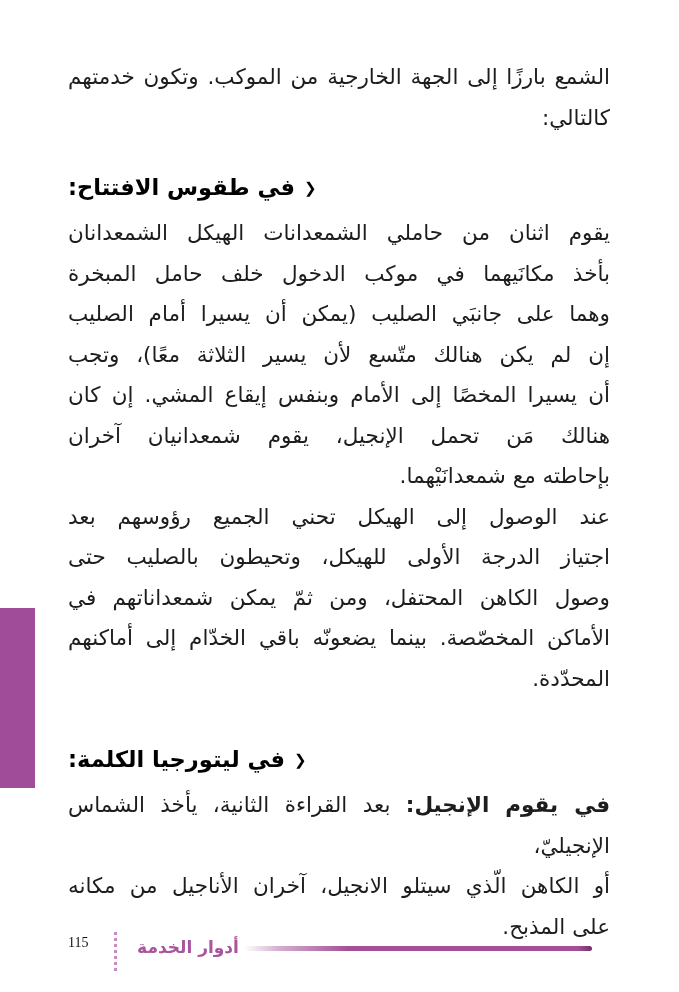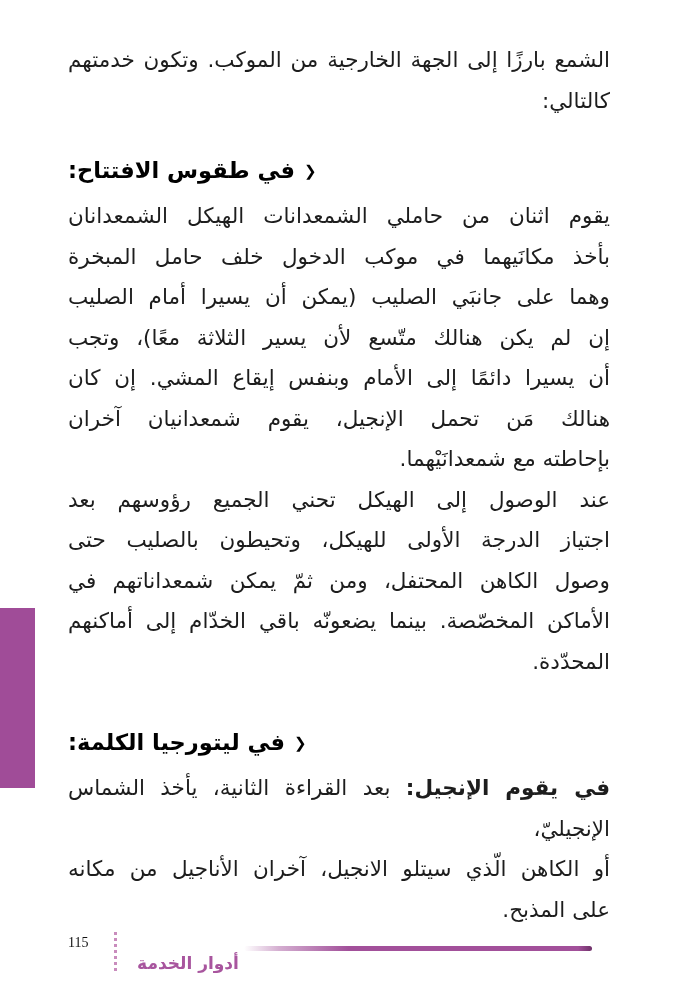--- a/index.html
+++ b/index.html
@@ -7,21 +7,21 @@
     --label-pink:#a8559e;
     --ink:#1d1d1d;
   }
   html,body{margin:0;padding:0;}
   body{
     width:679px;height:992px;background:#ffffff;position:relative;overflow:hidden;
     font-family:"DejaVu Sans", sans-serif;
   }
   .page{position:absolute;inset:0;background:#fff;}
   .text-area{
-    position:absolute;top:40px;right:69px;width:542px;
+    position:absolute;top:57px;right:69px;width:542px;
     direction:rtl;color:var(--ink);
   }
   .line{
     font-size:21.5px;line-height:40.5px;
     text-align:justify;text-align-last:justify;
     white-space:normal;color:var(--ink);
   }
   .line.last{text-align-last:right;}
   .heading{
     direction:rtl;text-align:left;
@@ -45,21 +45,20 @@
   }
   .dotted-sep{
     position:absolute;left:114px;top:4px;width:3px;height:42px;
     background:repeating-linear-gradient(to bottom,#c98cbd 0 2.5px,rgba(0,0,0,0) 2.5px 6px);
   }
   .footer-label{
     position:absolute;left:133px;top:9px;width:110px;
     direction:rtl;text-align:center;
     font-weight:bold;font-size:17px;color:var(--label-pink);
     letter-spacing:0.5px;
-    margin-top:16px;
   }
   .footer-rule{
     position:absolute;left:244px;top:18px;width:348px;height:5px;border-radius:3px;
     background:linear-gradient(to right,
       rgba(160,76,152,0) 0%,
       rgba(160,76,152,0.45) 10%,
       #a2509a 30%,
       #a2509a 96%,
       #6f3169 100%);
   }
@@ -78,21 +77,21 @@
 
     <div class="heading h1">
       <span class="marker">❮</span><span>في طقوس الافتتاح:</span>
     </div>
 
     <div>
       <div class="line">يقوم اثنان من حاملي الشمعدانات الهيكل الشمعدانان</div>
       <div class="line">بأخذ مكانَيهما في موكب الدخول خلف حامل المبخرة</div>
       <div class="line">وهما على جانبَي الصليب (يمكن أن يسيرا أمام الصليب</div>
       <div class="line">إن لم يكن هنالك متّسع لأن يسير الثلاثة معًا)، وتجب</div>
-      <div class="line">أن يسيرا دائمًا إلى الأمام وبنفس إيقاع المشي. إن كان</div>
+      <div class="line">أن يسيرا المخصًا إلى الأمام وبنفس إيقاع المشي. إن كان</div>
       <div class="line">هنالك مَن تحمل الإنجيل، يقوم شمعدانيان آخران</div>
       <div class="line last">بإحاطته مع شمعدانَيْهما.</div>
     </div>
 
     <div>
       <div class="line">عند الوصول إلى الهيكل تحني الجميع رؤوسهم بعد</div>
       <div class="line">اجتياز الدرجة الأولى للهيكل، وتحيطون بالصليب حتى</div>
       <div class="line">وصول الكاهن المحتفل، ومن ثمّ يمكن شمعداناتهم في</div>
       <div class="line">الأماكن المخصّصة. بينما يضعونّه باقي الخدّام إلى أماكنهم</div>
       <div class="line last">المحدّدة.</div>

